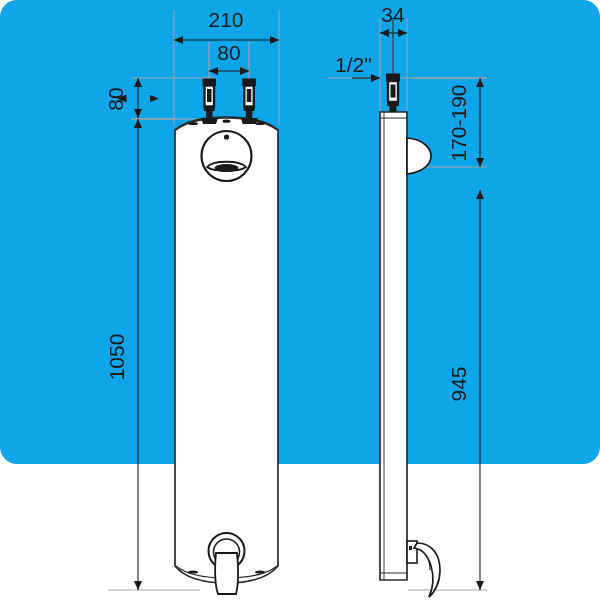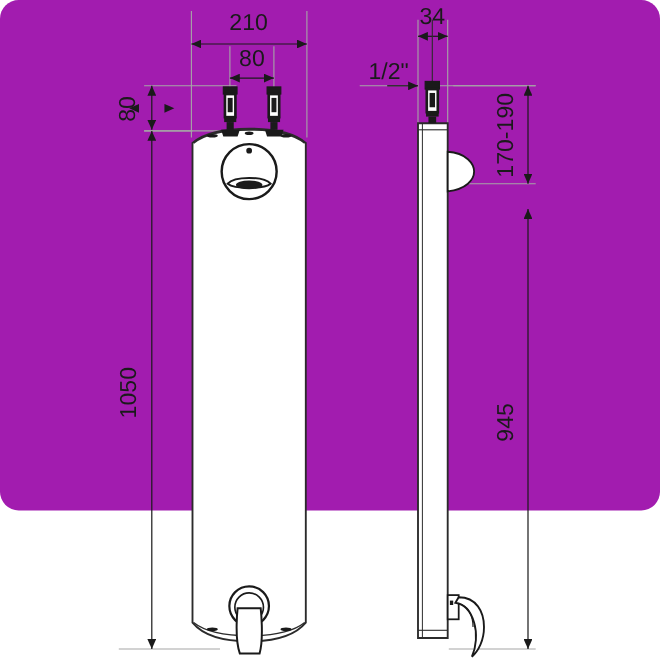--- a/index.html
+++ b/index.html
@@ -1,18 +1,18 @@
 <!DOCTYPE html>
 <html><head>
 <meta charset="utf-8">
 <style>
   html,body{margin:0;padding:0;background:#ffffff;}
   body{width:600px;height:600px;overflow:hidden;
        font-family:"Liberation Sans", sans-serif;}
-  #stage{position:relative;width:600px;height:464px;background:#a21caf;border-radius:17px;}
+  #stage{position:relative;width:600px;height:464px;background:#0ea5e9;border-radius:17px;}
   #stage svg{display:block;}
   .dimtext{font-family:"Liberation Sans", sans-serif;font-size:21px;fill:#1a1a1a;}
 </style>
 </head>
 <body>
 
 <div id="stage">
 <svg width="600" height="600" viewBox="0 0 600 600" xmlns="http://www.w3.org/2000/svg">
 
   <defs>

